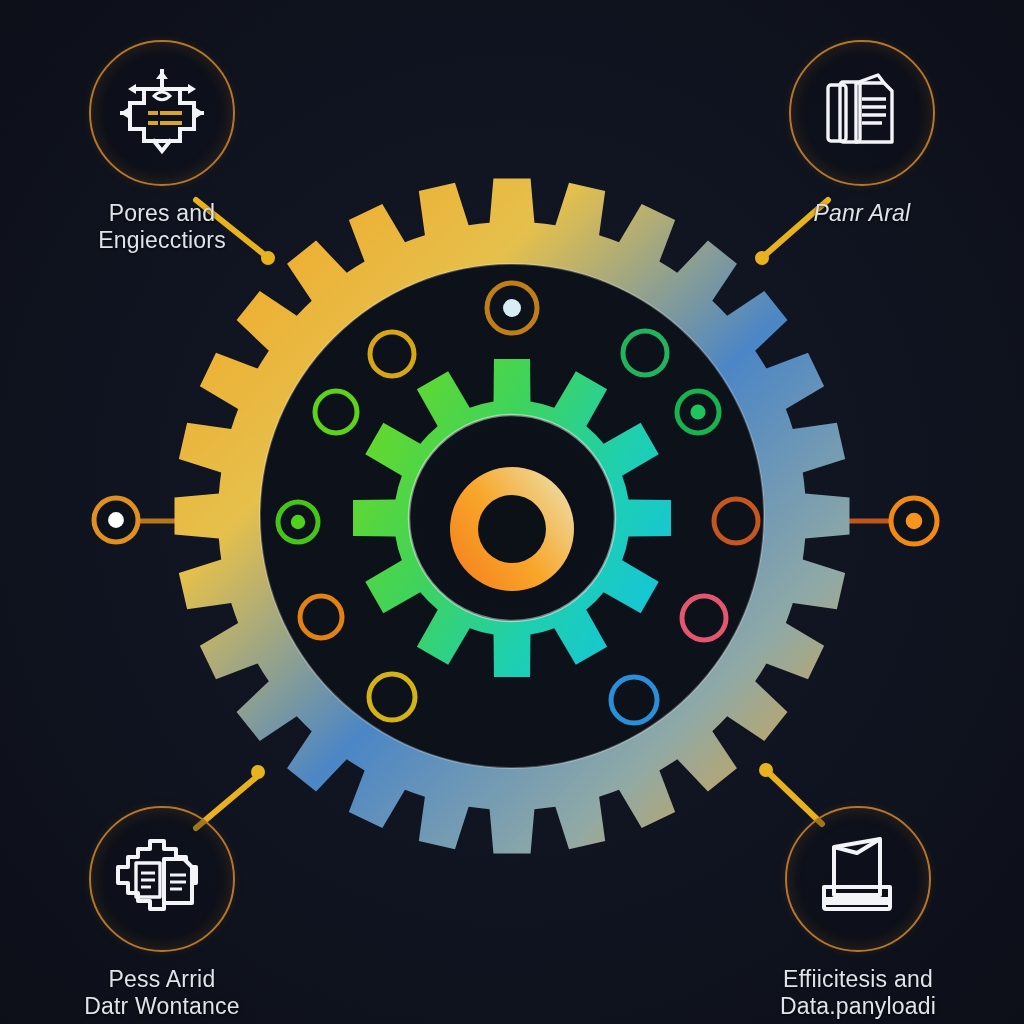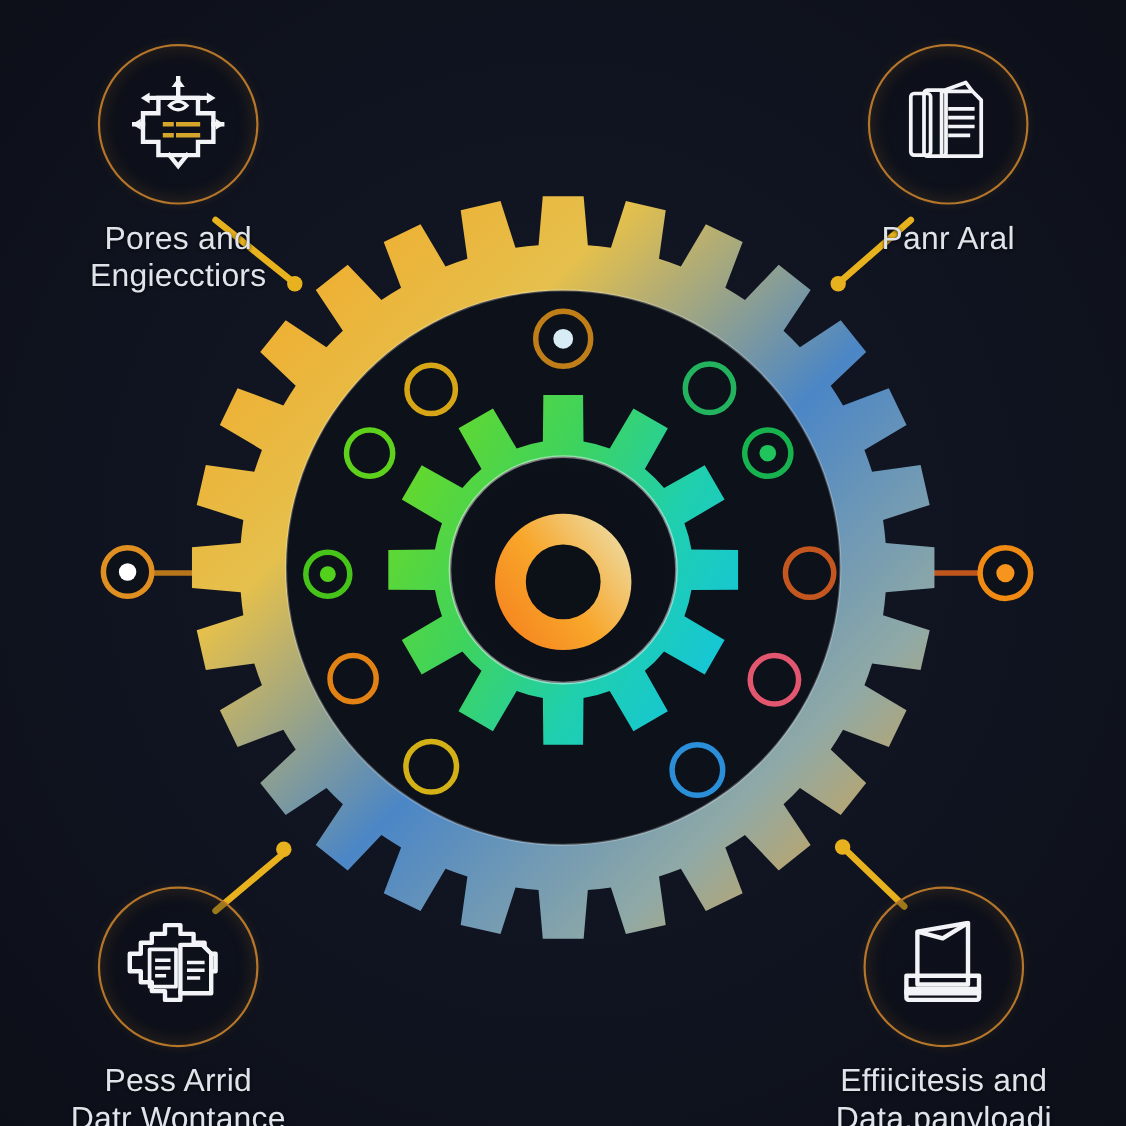--- a/index.html
+++ b/index.html
@@ -21,41 +21,41 @@
     width: 1024px;
     height: 1024px;
   }
   .callout {
     position: absolute;
     width: 300px;
     text-align: center;
     pointer-events: none;
   }
   .callout.tl { left: 12px;  top: 40px; }
-  .callout.tr { left: 712px; top: 40px; }
+  .callout.tr { left: 712px; top: 40px; font-style: italic; }
   .callout.bl { left: 12px;  top: 806px; }
   .callout.br { left: 708px; top: 806px; }
 
   .badge {
     width: 142px;
     height: 142px;
     margin: 0 auto;
     border-radius: 50%;
     border: 2px solid #b5762a;
     box-shadow: 0 0 16px rgba(181,118,42,0.22) inset, 0 0 10px rgba(181,118,42,0.12);
     display: flex;
     align-items: center;
     justify-content: center;
     background: rgba(12,15,24,0.35);
   }
   .badge svg { display: block; }
   .cap {
     margin-top: 14px;
     color: #dfe3ea;
-    font-size: 29px;
+    font-size: 23px;
     line-height: 1.18;
     letter-spacing: 0.2px;
     text-shadow: 0 1px 3px rgba(0,0,0,0.85);
   }
   .cap .l2 { display: block; }
 </style>
 </head>
 <body>
 
 <div id="stage">

